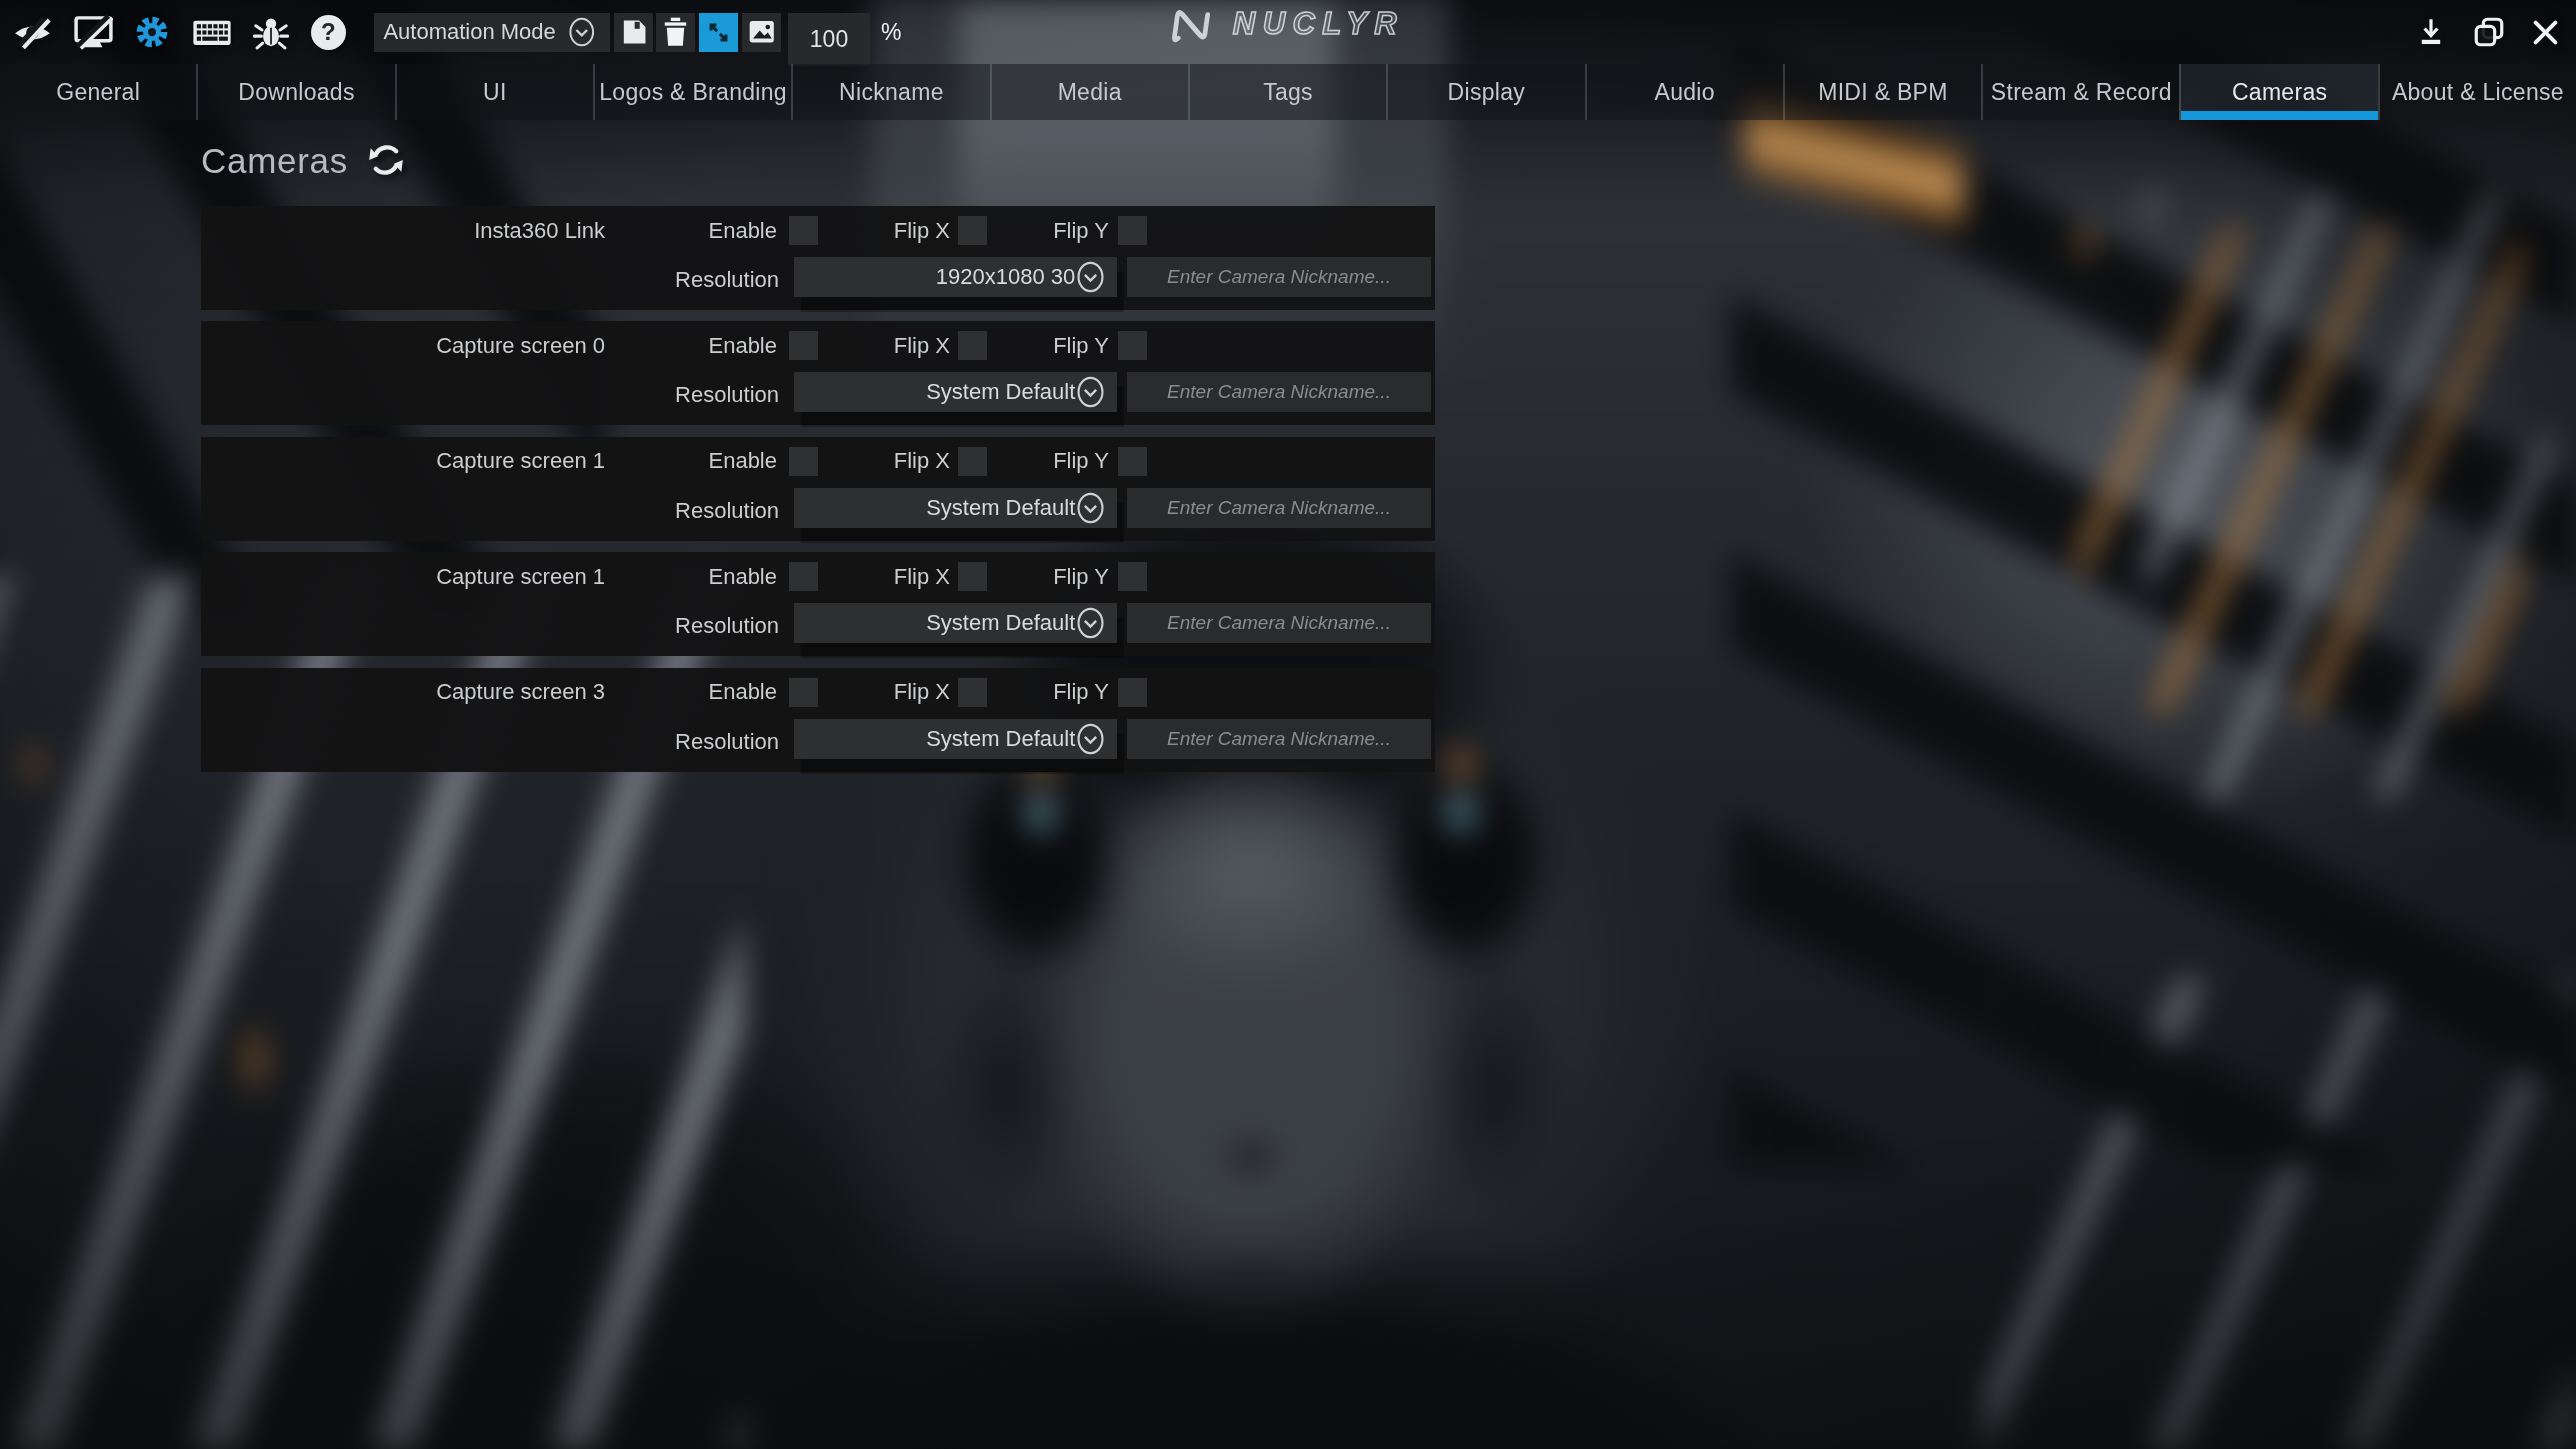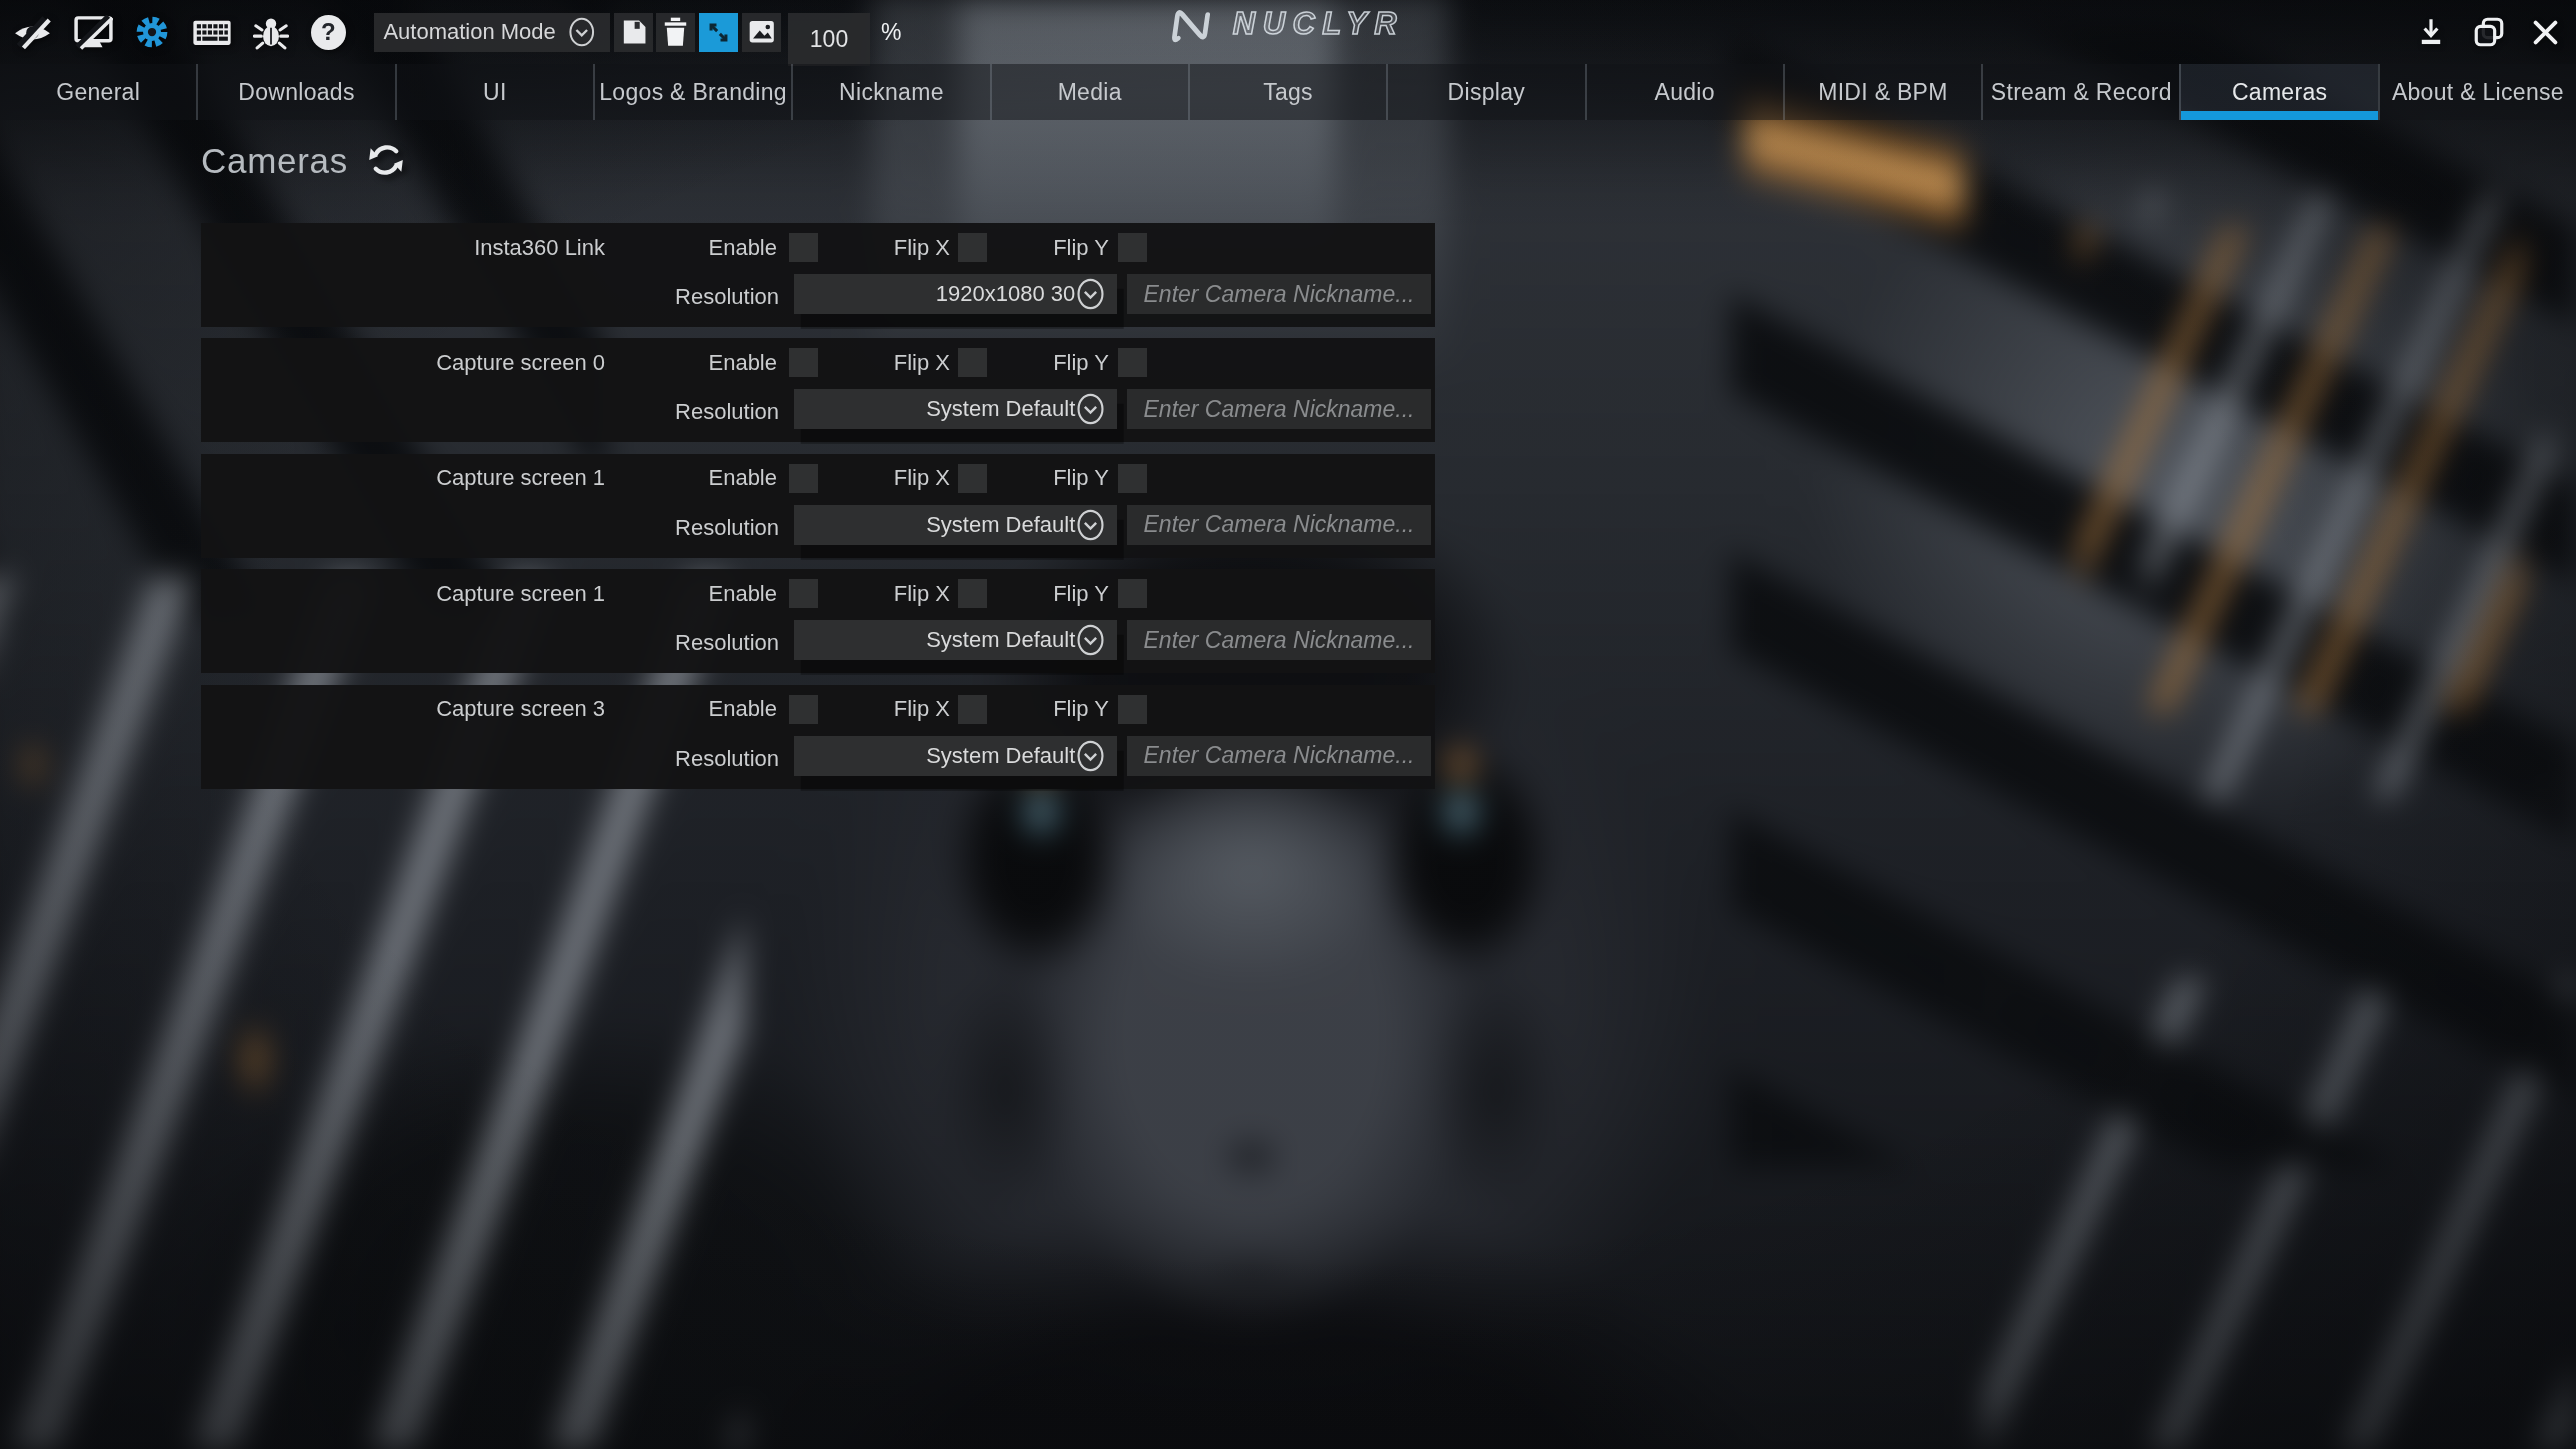--- a/index.html
+++ b/index.html
@@ -99,37 +99,37 @@
   .tab:first-child{border-left:none;}
   .tab.active{background:rgba(56,63,74,.40);color:#e6e8ea;}
   .tab.active::after{content:"";position:absolute;left:0;right:0;bottom:0;height:8.7px;background:var(--underline);}
 
   
   .content{position:absolute;top:121px;left:0;right:0;bottom:0;}
   .page-head{position:absolute;left:201px;top:20px;display:flex;align-items:center;gap:19px;}
   .page-title{font-size:35px;font-weight:300;color:#b6bbc0;letter-spacing:0.7px;}
   .refresh{cursor:pointer;filter:drop-shadow(4px 4.7px 3.4px rgba(0,0,0,.6));}
 
-  .rows{position:absolute;left:201px;top:102px;width:1234px;}
+  .rows{position:absolute;left:201px;top:85px;width:1234px;}
   .cam-row{position:relative;width:1234px;height:104px;background:rgba(19,19,20,.965);margin-bottom:11.4px;}
   .rlabel{position:absolute;height:28px;line-height:28px;font-size:22px;color:#cbcdcf;text-align:right;}
   .cam-name{left:0;top:10.7px;width:404px;}
   .lbl-en{left:442px;top:10.7px;width:134px;}
   .lbl-fx{left:615px;top:10.7px;width:134px;}
   .lbl-fy{left:774px;top:10.7px;width:134px;}
   .lbl-res{left:444px;top:60px;width:134px;}
   .cb{position:absolute;top:10px;width:29px;height:29px;background:#2f3031;cursor:pointer;}
   .cb-en{left:588px;}
   .cb-fx{left:757px;}
   .cb-fy{left:917px;}
   .dd{position:absolute;left:593px;top:51px;width:323px;height:40px;background:#2e2f30;
     display:flex;align-items:center;justify-content:flex-end;padding-right:10.7px;box-sizing:border-box;
     color:#d9dadb;font-size:22px;box-shadow:6.7px 14.8px 0 rgba(0,0,0,.32);cursor:pointer;white-space:nowrap;}
   .nick{position:absolute;left:926px;top:51px;width:304px;height:40px;background:#2a2b2c;border:none;outline:none;
-    color:#cfd0d2;font-size:23px;text-align:center;font-family:inherit;box-sizing:border-box;}
+    color:#cfd0d2;font-size:19px;text-align:center;font-family:inherit;box-sizing:border-box;}
   .nick::placeholder{color:#8a8c8e;font-style:italic;}
 </style>
 </head>
 <body>
 
 <div id="stage">
   <div id="bg"></div>
   <div id="vignette"></div>
 
   <div class="toolbar">

